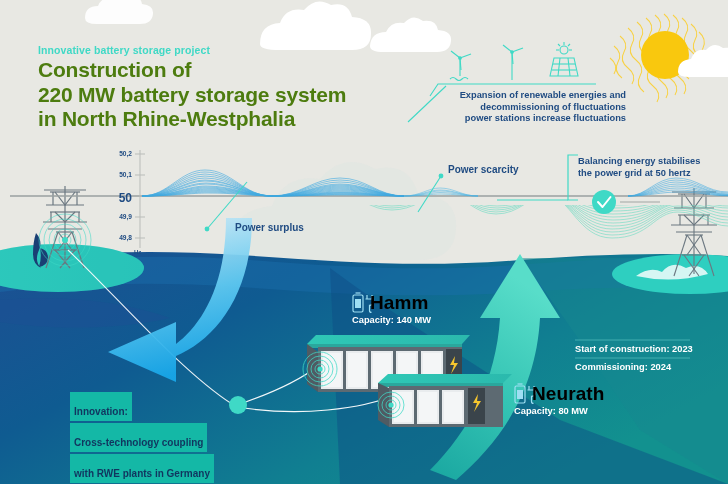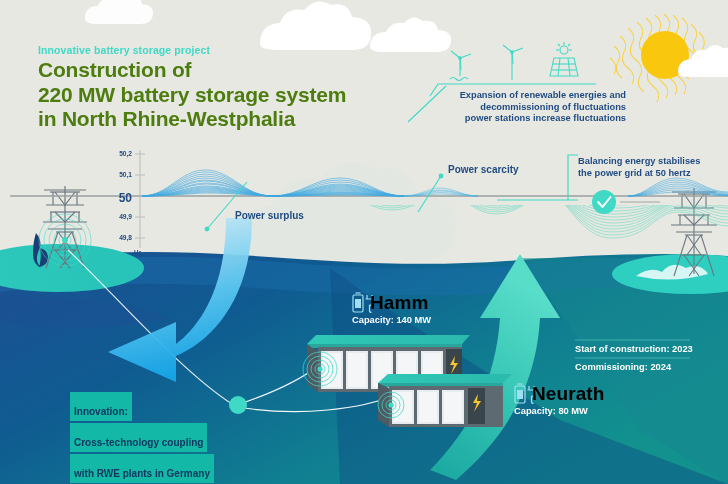--- a/index.html
+++ b/index.html
@@ -409,21 +409,21 @@
     <div>220 MW battery storage system</div>
     <div>in North Rhine-Westphalia</div>
   </div>
 
   <div class="txt annot" style="left:446px;top:90px;width:180px;text-align:right;">
     <div>Expansion of renewable energies and</div>
     <div>decommissioning of fluctuations</div>
     <div>power stations increase fluctuations</div>
   </div>
 
-  <div class="txt callout" style="left:215px;top:210px;padding-left:20px;">Power surplus</div>
+  <div class="txt callout" style="left:215px;top:222px;padding-left:20px;">Power surplus</div>
   <div class="txt callout" style="left:448px;top:164px;">Power scarcity</div>
 
   <div class="txt annot" style="left:578px;top:156px;width:150px;">
     <div>Balancing energy stabilises</div>
     <div>the power grid at 50 hertz</div>
   </div>
 
   <div class="txt axlabel" style="left:104px;top:150px;width:28px;">50,2</div>
   <div class="txt axlabel" style="left:104px;top:171px;width:28px;">50,1</div>
   <div class="txt axlabel big" style="left:104px;top:191px;width:28px;">50</div>

